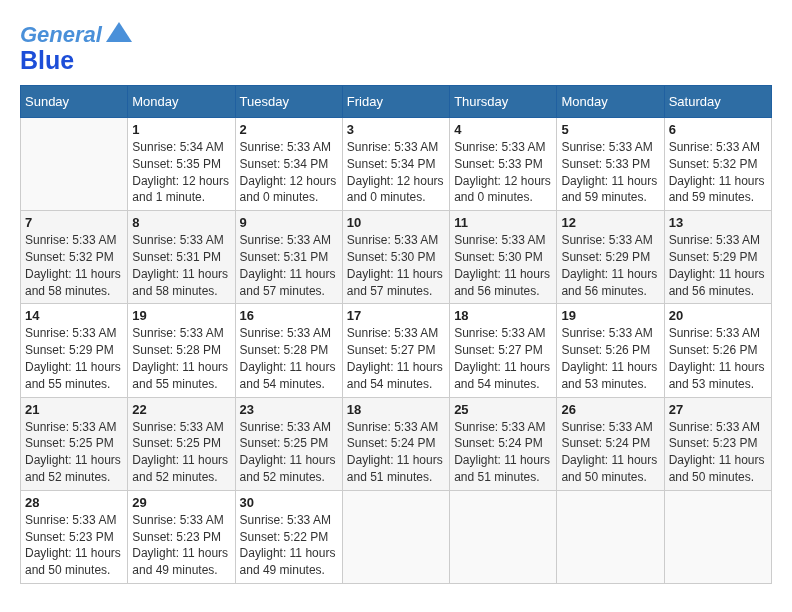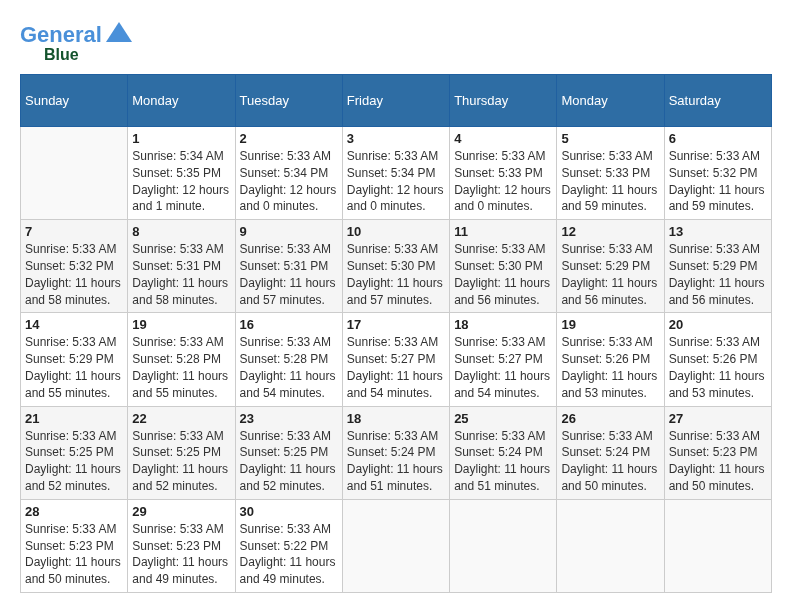--- a/index.html
+++ b/index.html
@@ -21,20 +21,21 @@
       align-items: center;
     }
     .logo-text {
       font-size: 22px;
       font-weight: bold;
       color: #1a3a5c;
       line-height: 1;
     }
     .logo-text span {
       color: #4a90d9;
+      font-style: italic;
     }
     .logo-icon {
       width: 30px;
       height: 30px;
       margin-left: 2px;
     }
     .title-block {
       text-align: right;
     }
     .month-title {
@@ -47,21 +48,21 @@
       color: #555;
     }
     table {
       width: 100%;
       border-collapse: collapse;
       font-size: 11px;
     }
     thead tr th {
       background-color: #2e6da4;
       color: #fff;
-      padding: 18px 4px;
+      padding: 8px 4px;
       text-align: left;
       font-size: 13px;
       font-weight: normal;
       border: 1px solid #2060a0;
     }
     tbody tr td {
       border: 1px solid #ccc;
       vertical-align: top;
       padding: 4px;
       height: 80px;
@@ -96,21 +97,21 @@
   <div class="logo">
     <div>
       <div style="display:flex;align-items:center;">
         <span class="logo-text">
           <span>General</span>
         </span>
         <svg class="logo-icon" viewBox="0 0 30 30" xmlns="http://www.w3.org/2000/svg">
           <polygon points="15,2 28,22 2,22" fill="#4a90d9"></polygon>
         </svg>
       </div>
-      <div style="font-size:16px;font-weight:bold;color:#14532d;margin-top:-4px;margin-left:24px;">Blue</div>
+      <div style="font-size:25px;font-weight:bold;color:#1d4ed8;margin-top:-4px;">Blue</div>
     </div>
   </div>
   <div class="title-block">
     <div class="month-title"></div>
     <div class="location"></div>
   </div>
 </div>
 
 <table>
   <thead>

